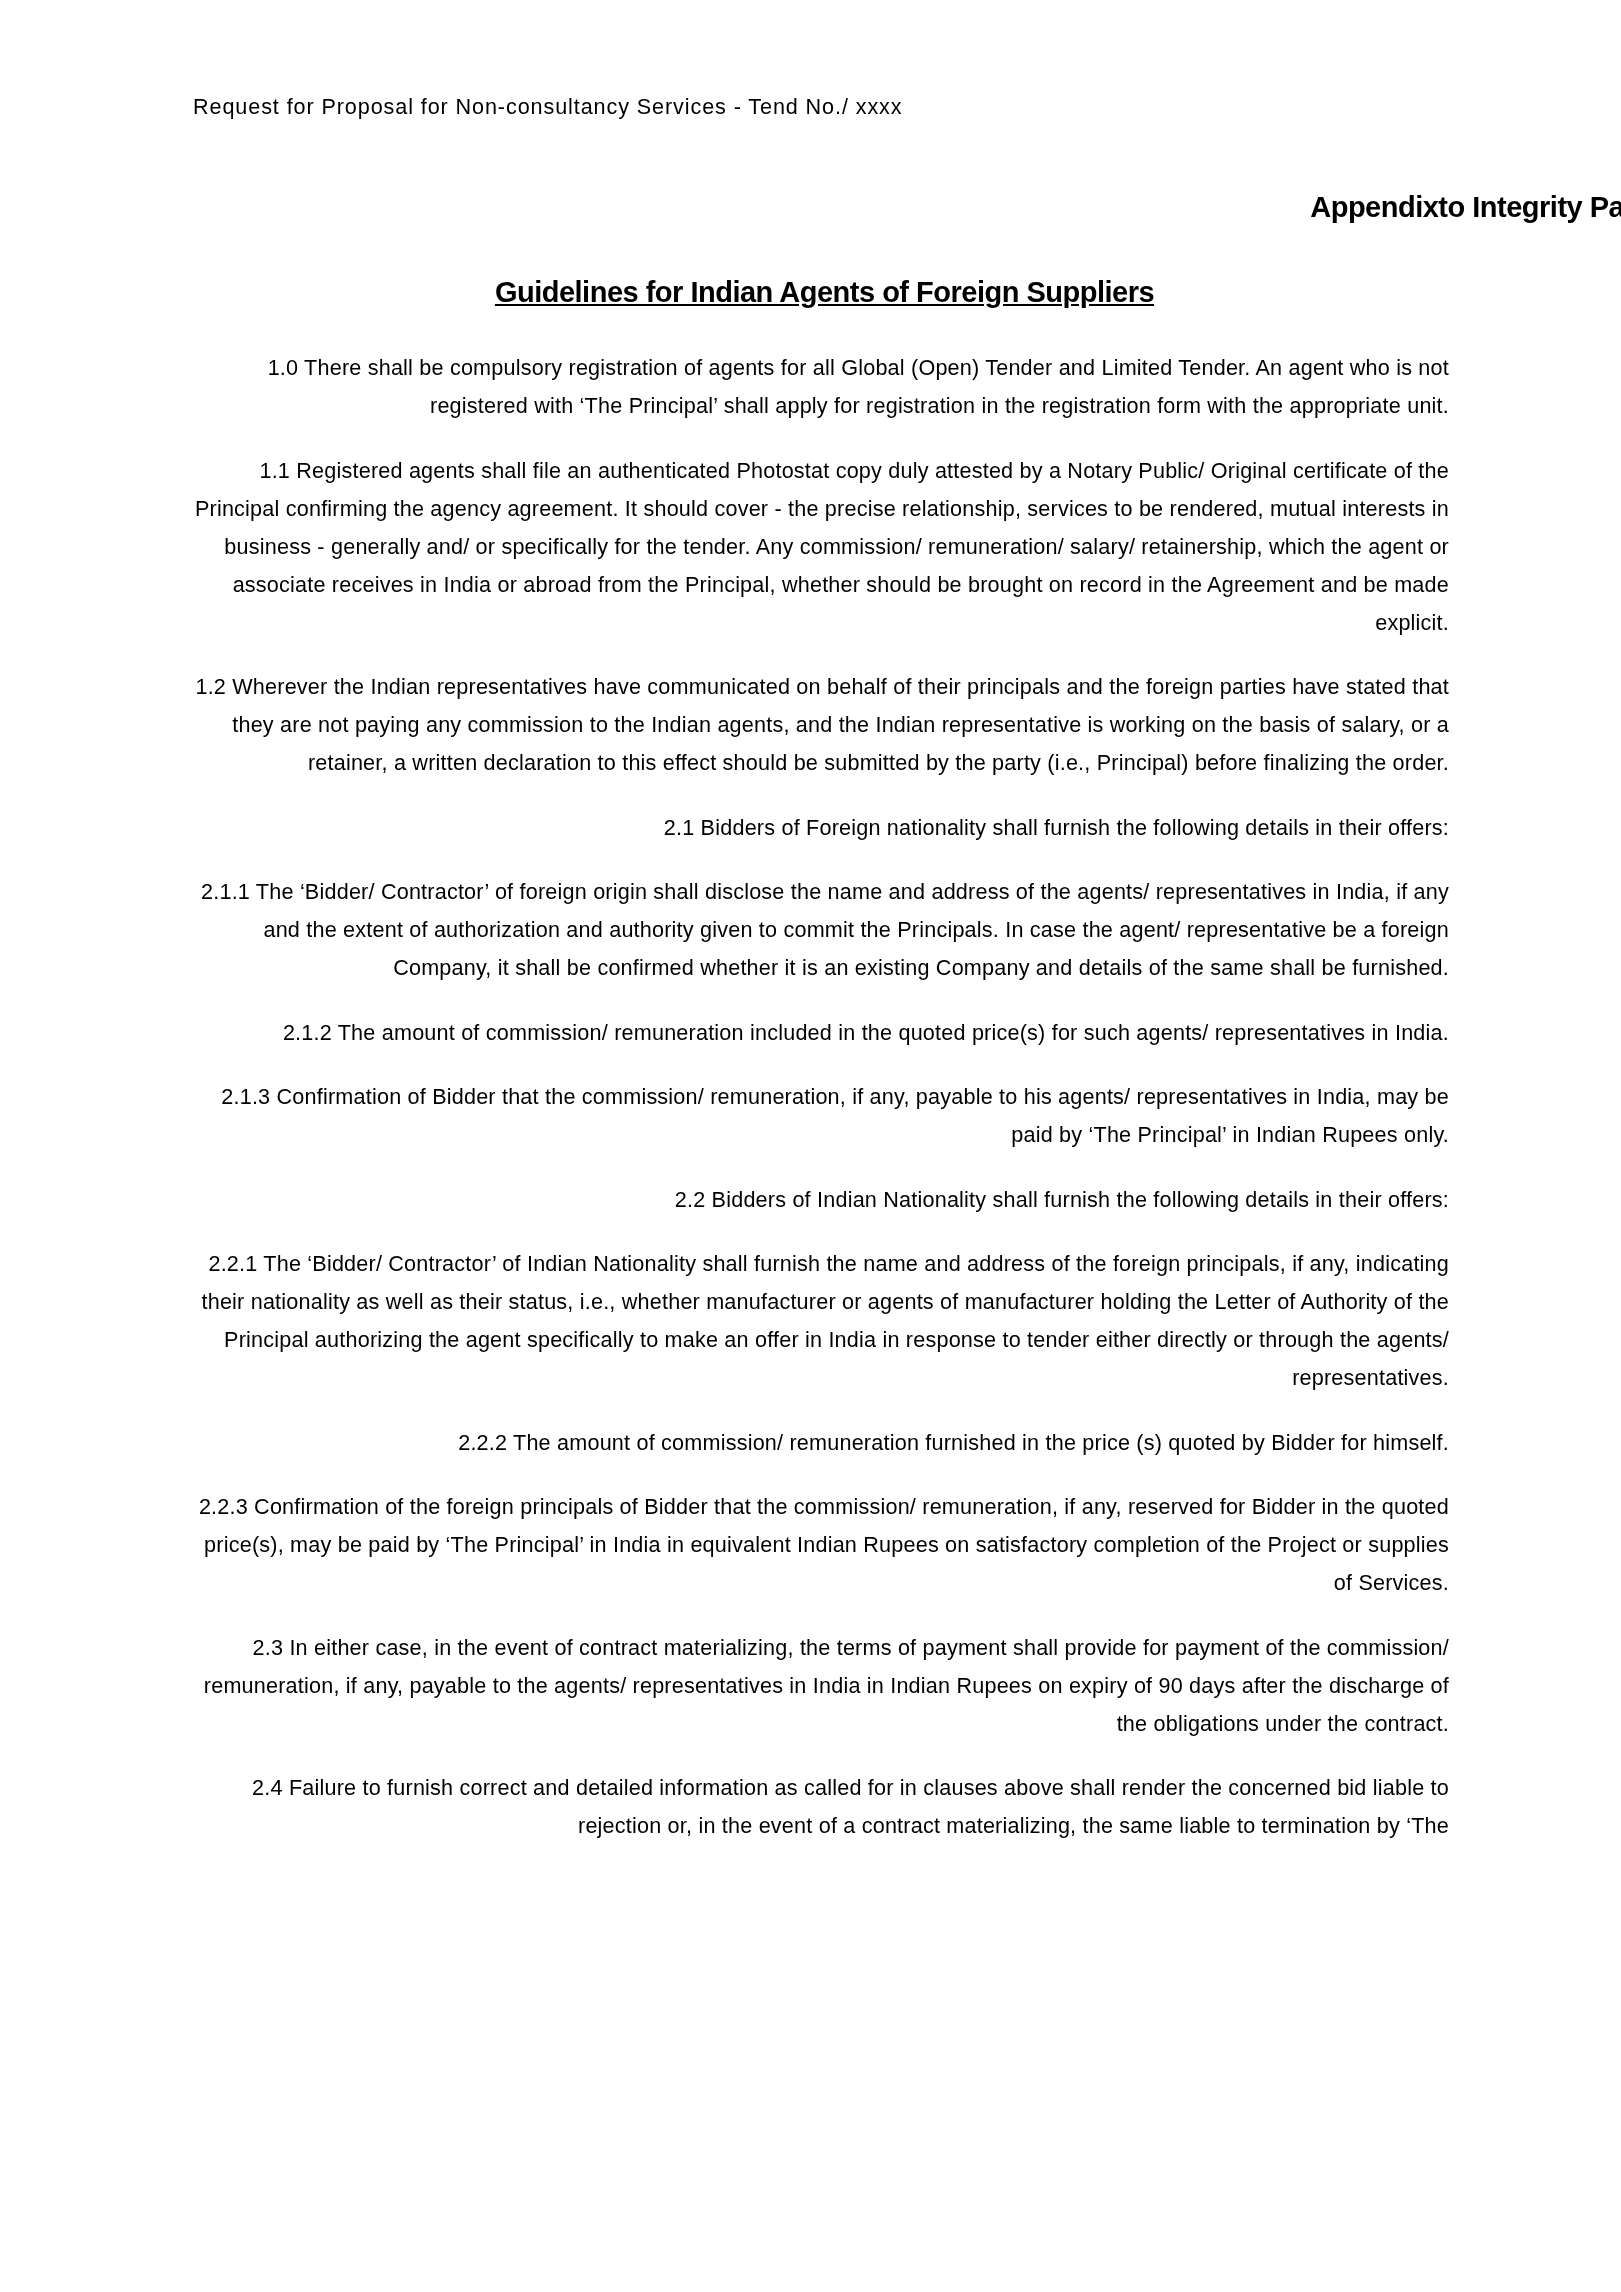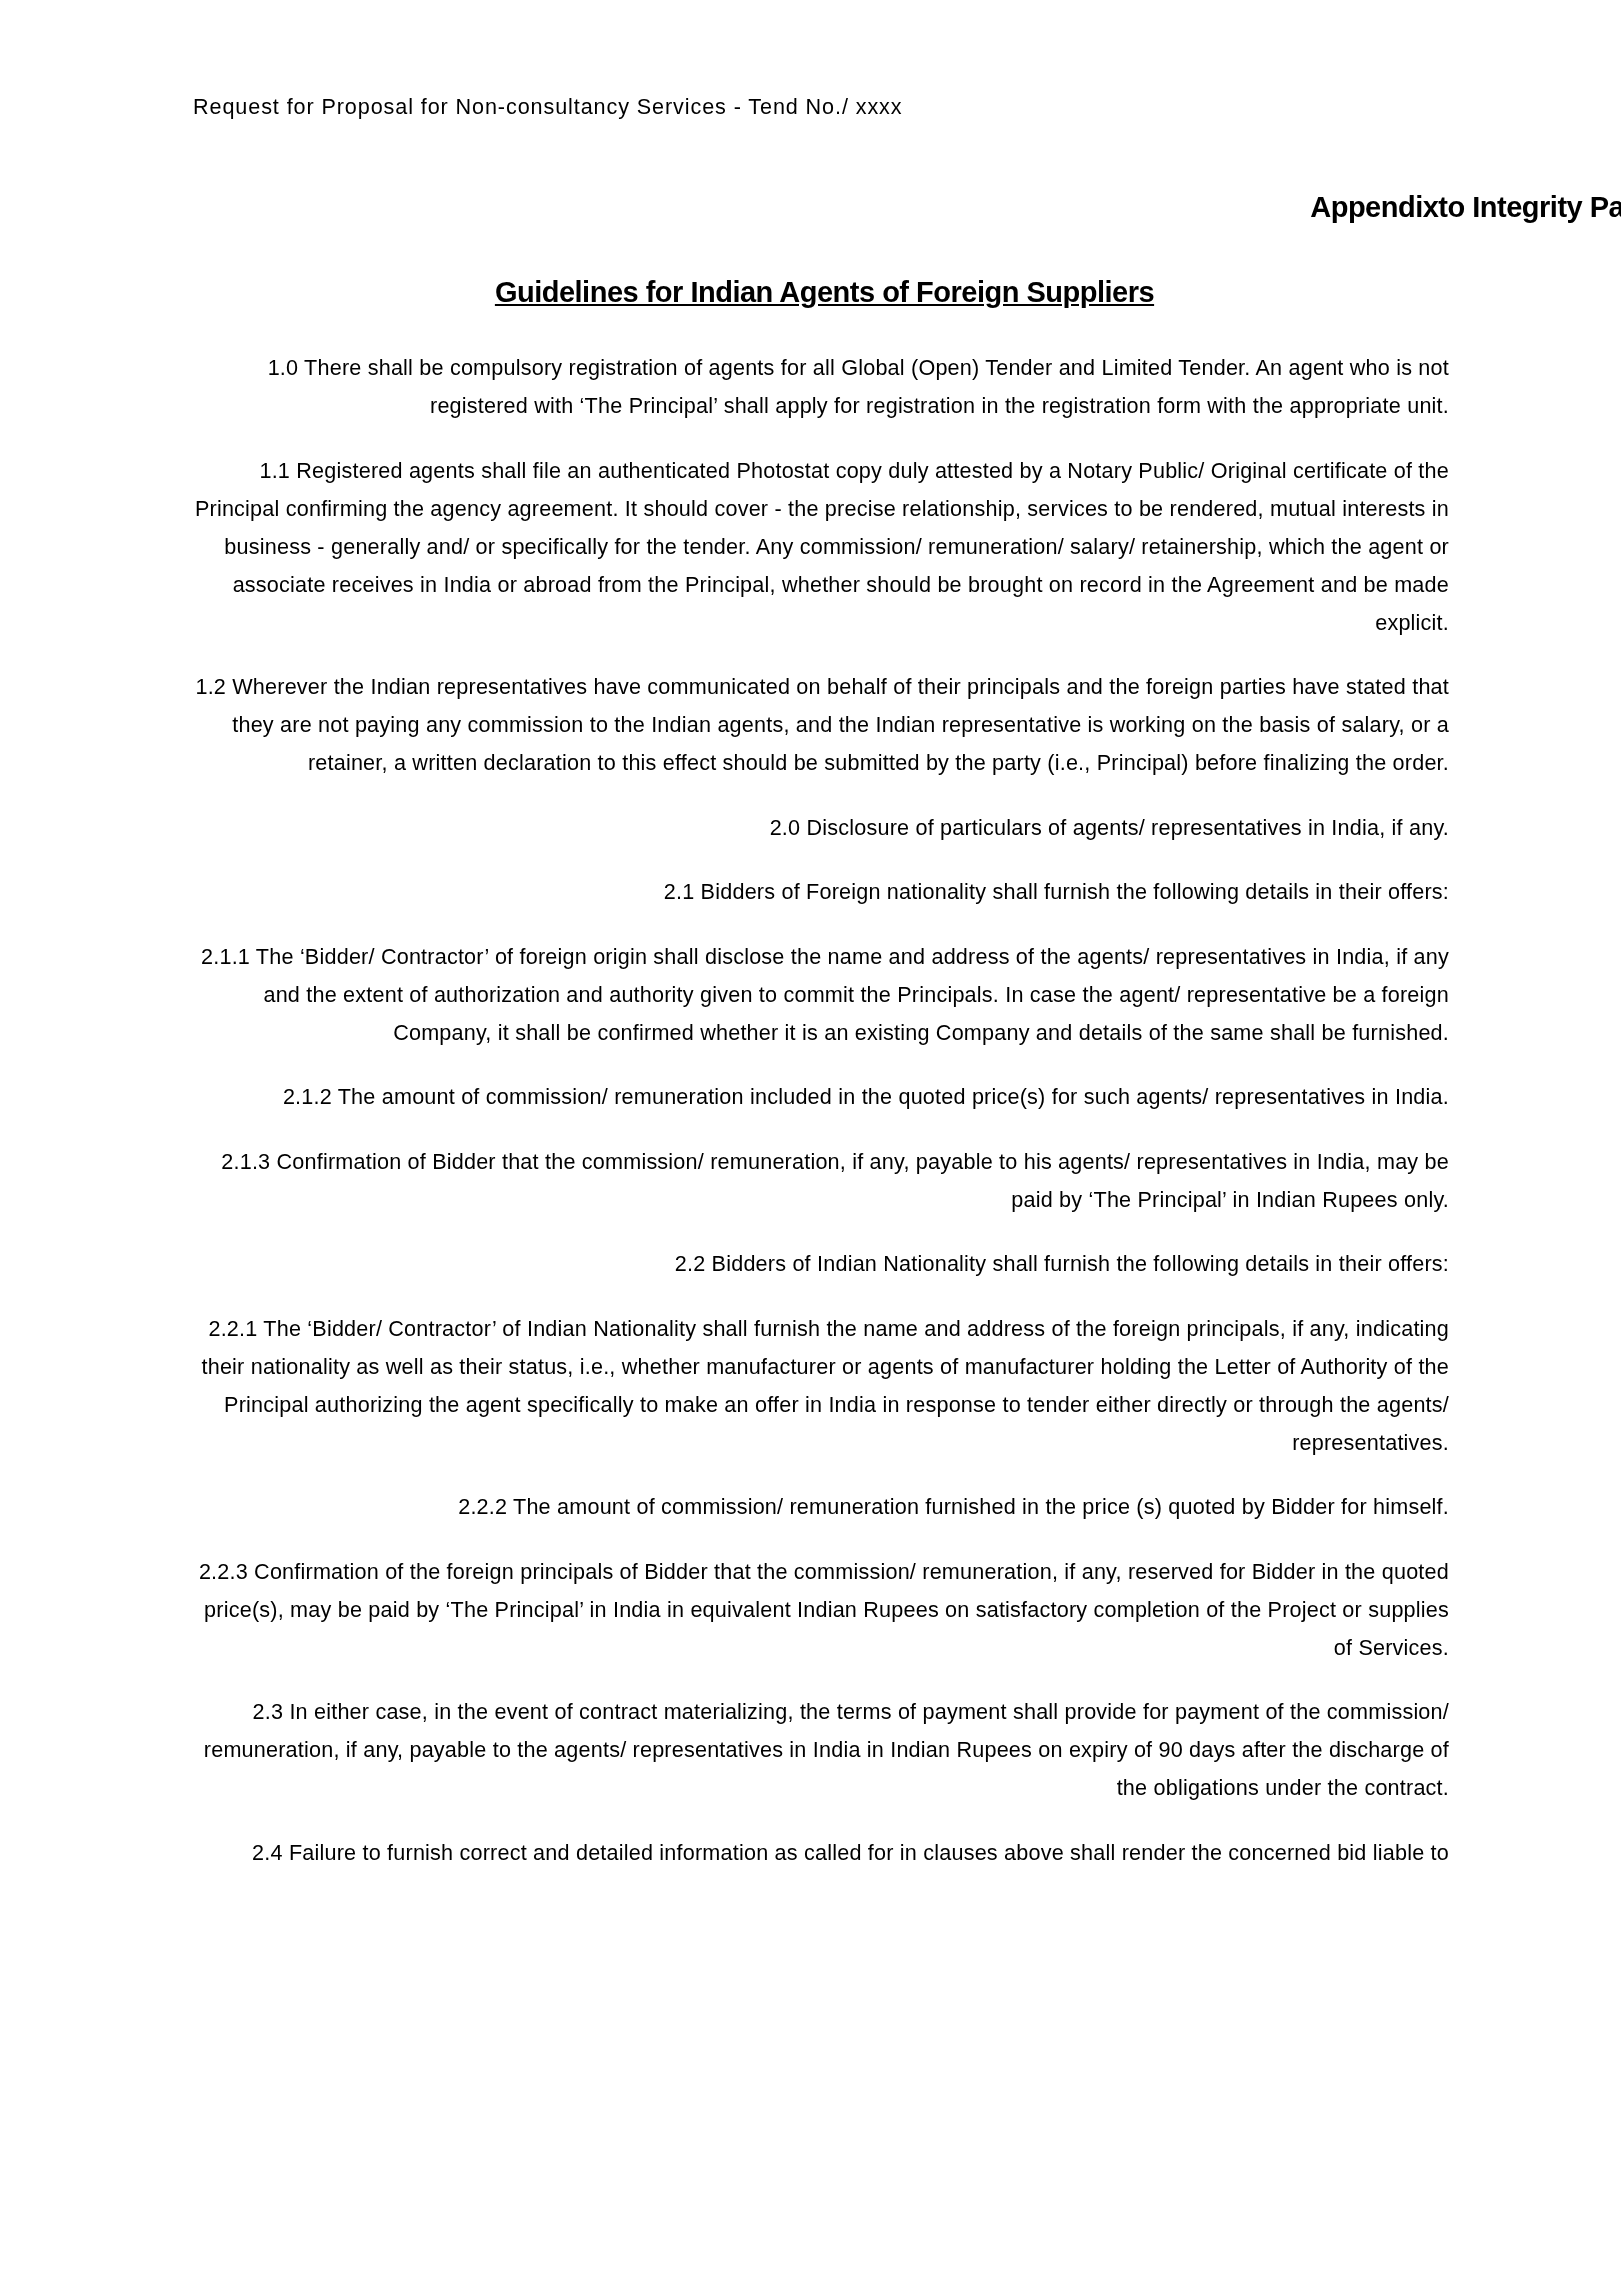--- a/index.html
+++ b/index.html
@@ -90,21 +90,20 @@
   <div class="running-header">Request for Proposal for Non-consultancy Services - Tend No./ xxxx</div>
 
   <h1 class="doc-title">Appendixto Integrity Pact</h1>
 
   <h2 class="doc-subtitle">Guidelines for Indian Agents of Foreign Suppliers</h2>
 
   <div class="doc-body">
     <p>1.0 There shall be compulsory registration of agents for all Global (Open) Tender and Limited Tender. An agent who is not registered with ‘The Principal’ shall apply for registration in the registration form with the appropriate unit.</p>
     <p>1.1 Registered agents shall file an authenticated Photostat copy duly attested by a Notary Public/ Original certificate of the Principal confirming the agency agreement. It should cover - the precise relationship, services to be rendered, mutual interests in business - generally and/ or specifically for the tender. Any commission/ remuneration/ salary/ retainership, which the agent or associate receives in India or abroad from the Principal, whether should be brought on record in the Agreement and be made explicit.</p>
     <p>1.2 Wherever the Indian representatives have communicated on behalf of their principals and the foreign parties have stated that they are not paying any commission to the Indian agents, and the Indian representative is working on the basis of salary, or a retainer, a written declaration to this effect should be submitted by the party (i.e., Principal) before finalizing the order.</p>
-    <p>2.0 Disclosure of particulars of agents/ representatives in India, if any.</p>
     <p>2.1 Bidders of Foreign nationality shall furnish the following details in their offers:</p>
     <p>2.1.1 The ‘Bidder/ Contractor’ of foreign origin shall disclose the name and address of the agents/ representatives in India, if any and the extent of authorization and authority given to commit the Principals. In case the agent/ representative be a foreign Company, it shall be confirmed whether it is an existing Company and details of the same shall be furnished.</p>
     <p>2.1.2 The amount of commission/ remuneration included in the quoted price(s) for such agents/ representatives in India.</p>
     <p>2.1.3 Confirmation of Bidder that the commission/ remuneration, if any, payable to his agents/ representatives in India, may be paid by ‘The Principal’ in Indian Rupees only.</p>
     <p>2.2 Bidders of Indian Nationality shall furnish the following details in their offers:</p>
     <p>2.2.1 The ‘Bidder/ Contractor’ of Indian Nationality shall furnish the name and address of the foreign principals, if any, indicating their nationality as well as their status, i.e., whether manufacturer or agents of manufacturer holding the Letter of Authority of the Principal authorizing the agent specifically to make an offer in India in response to tender either directly or through the agents/ representatives.</p>
     <p>2.2.2 The amount of commission/ remuneration furnished in the price (s) quoted by Bidder for himself.</p>
     <p>2.2.3 Confirmation of the foreign principals of Bidder that the commission/ remuneration, if any, reserved for Bidder in the quoted price(s), may be paid by ‘The Principal’ in India in equivalent Indian Rupees on satisfactory completion of the Project or supplies of Services.</p>
     <p>2.3 In either case, in the event of contract materializing, the terms of payment shall provide for payment of the commission/ remuneration, if any, payable to the agents/ representatives in India in Indian Rupees on expiry of 90 days after the discharge of the obligations under the contract.</p>
     <p>2.4 Failure to furnish correct and detailed information as called for in clauses above shall render the concerned bid liable to rejection or, in the event of a contract materializing, the same liable to termination by ‘The</p>

